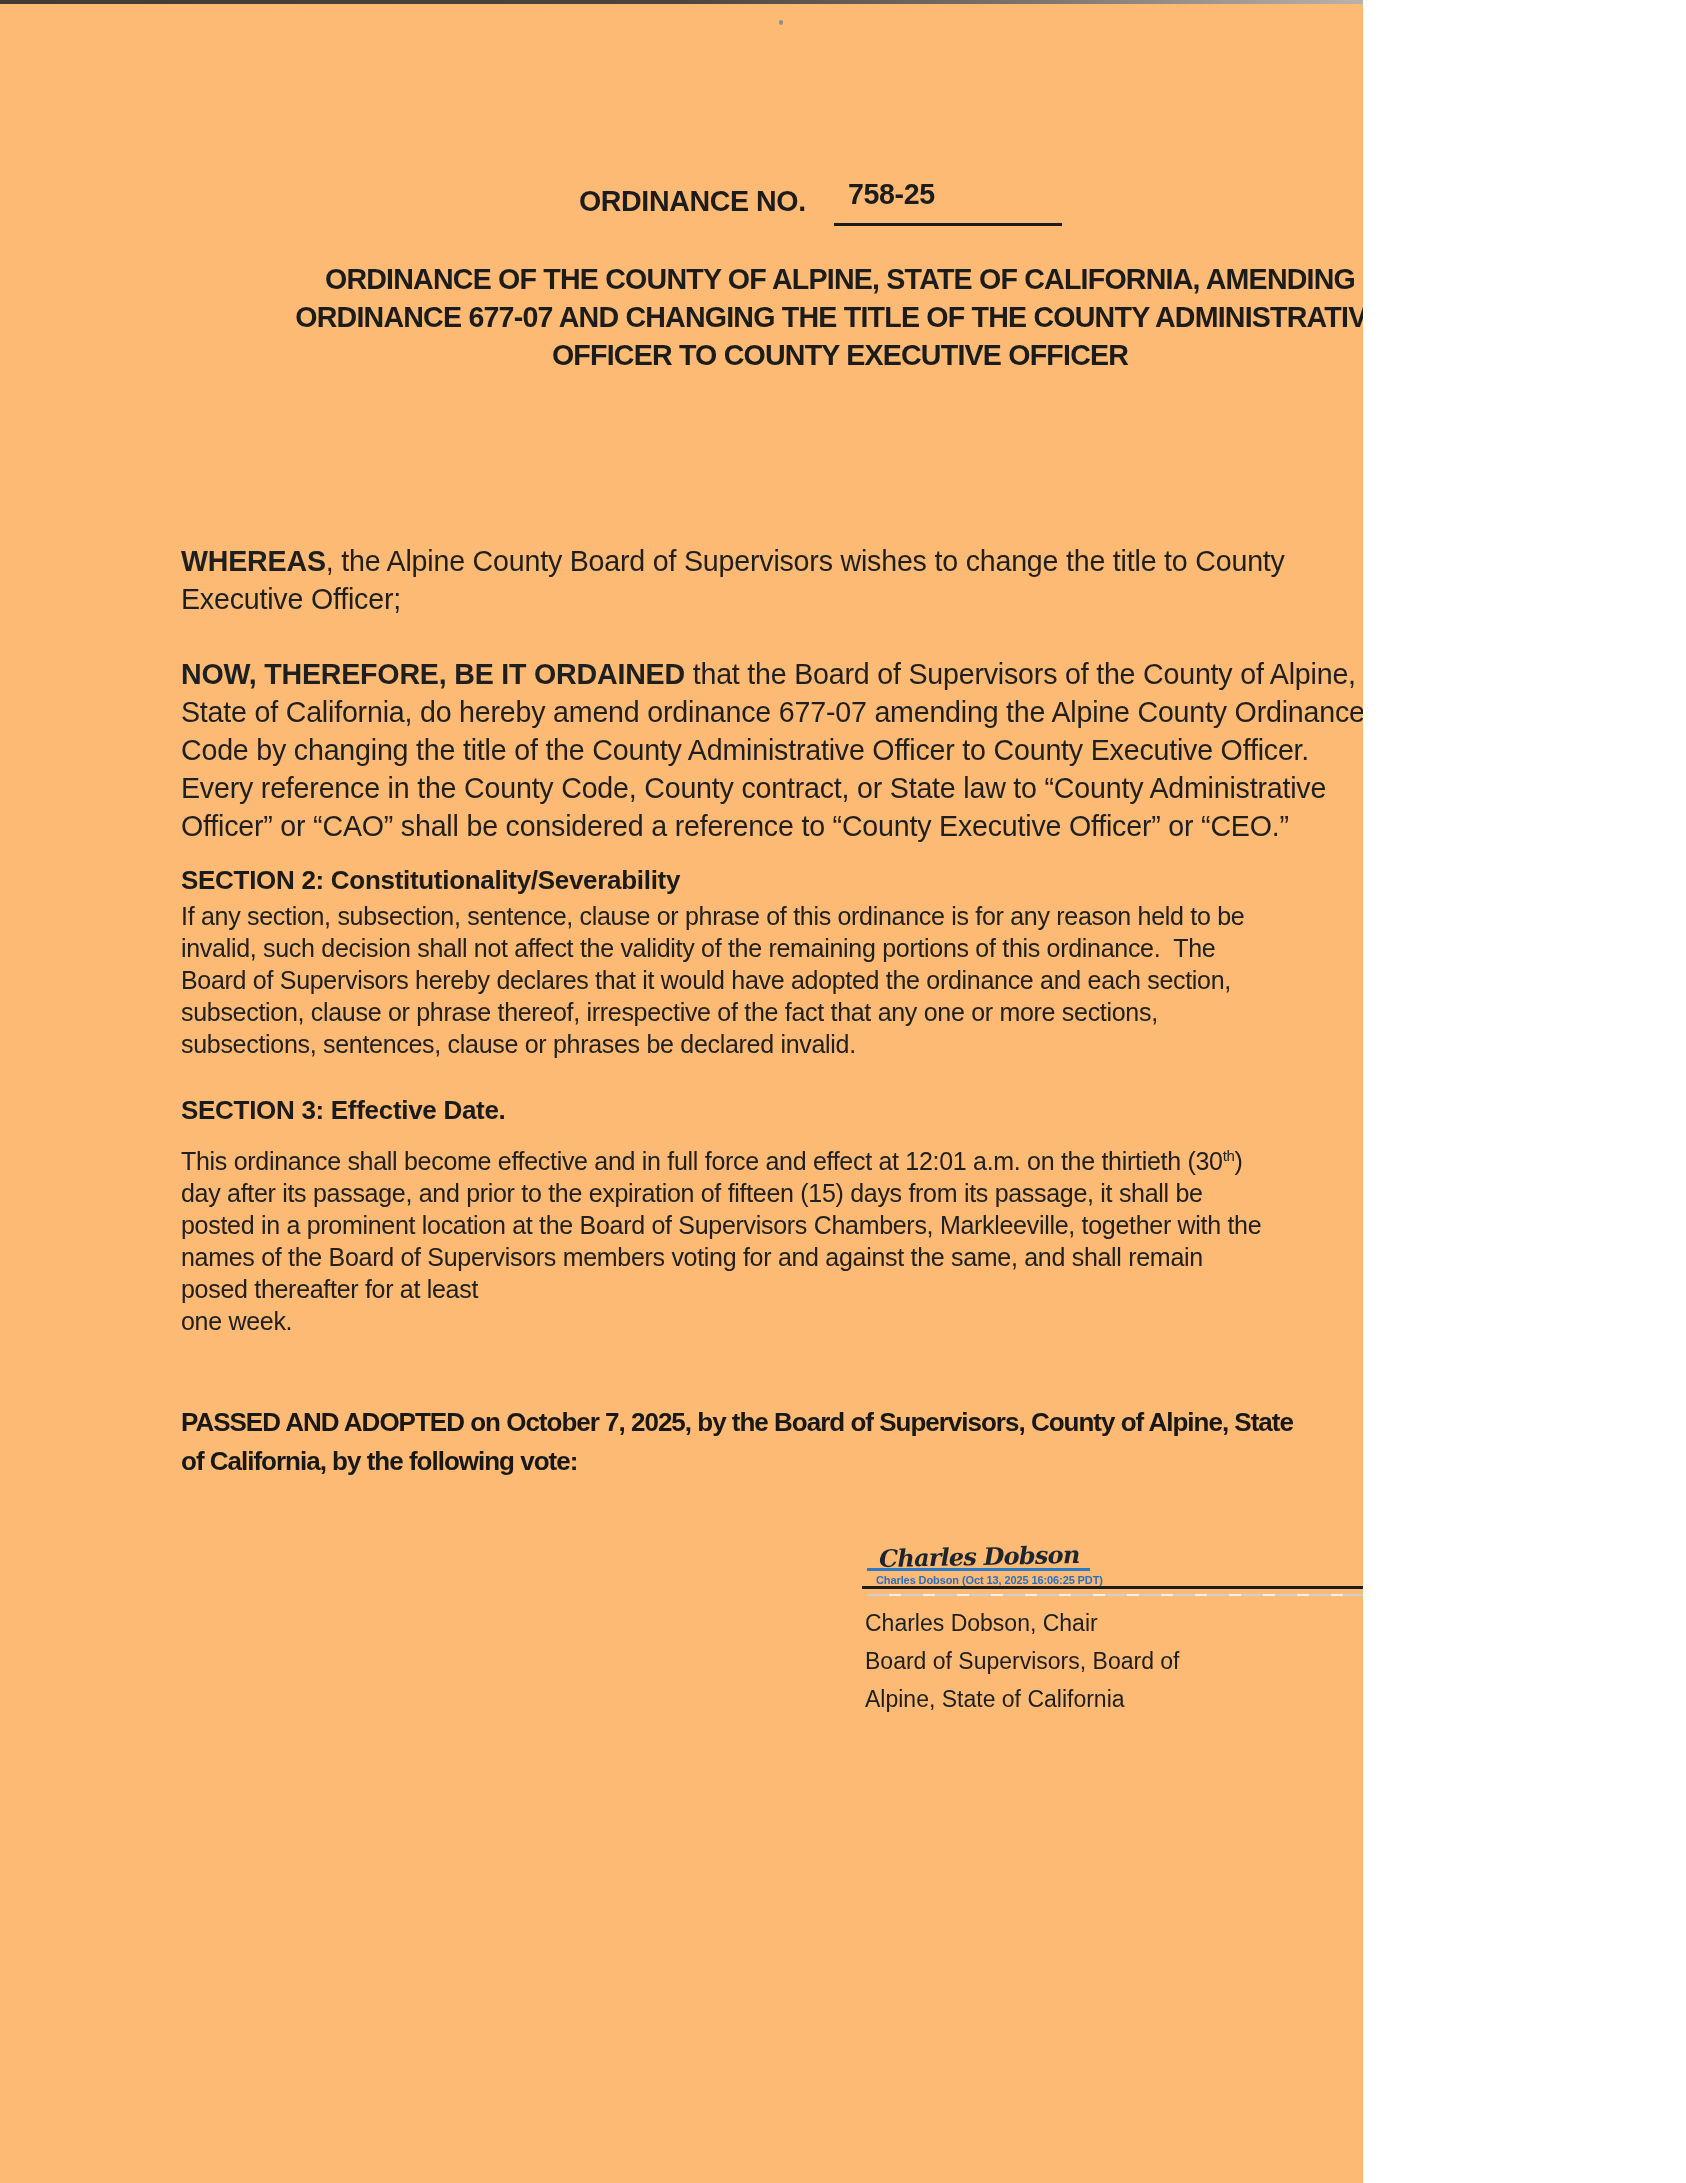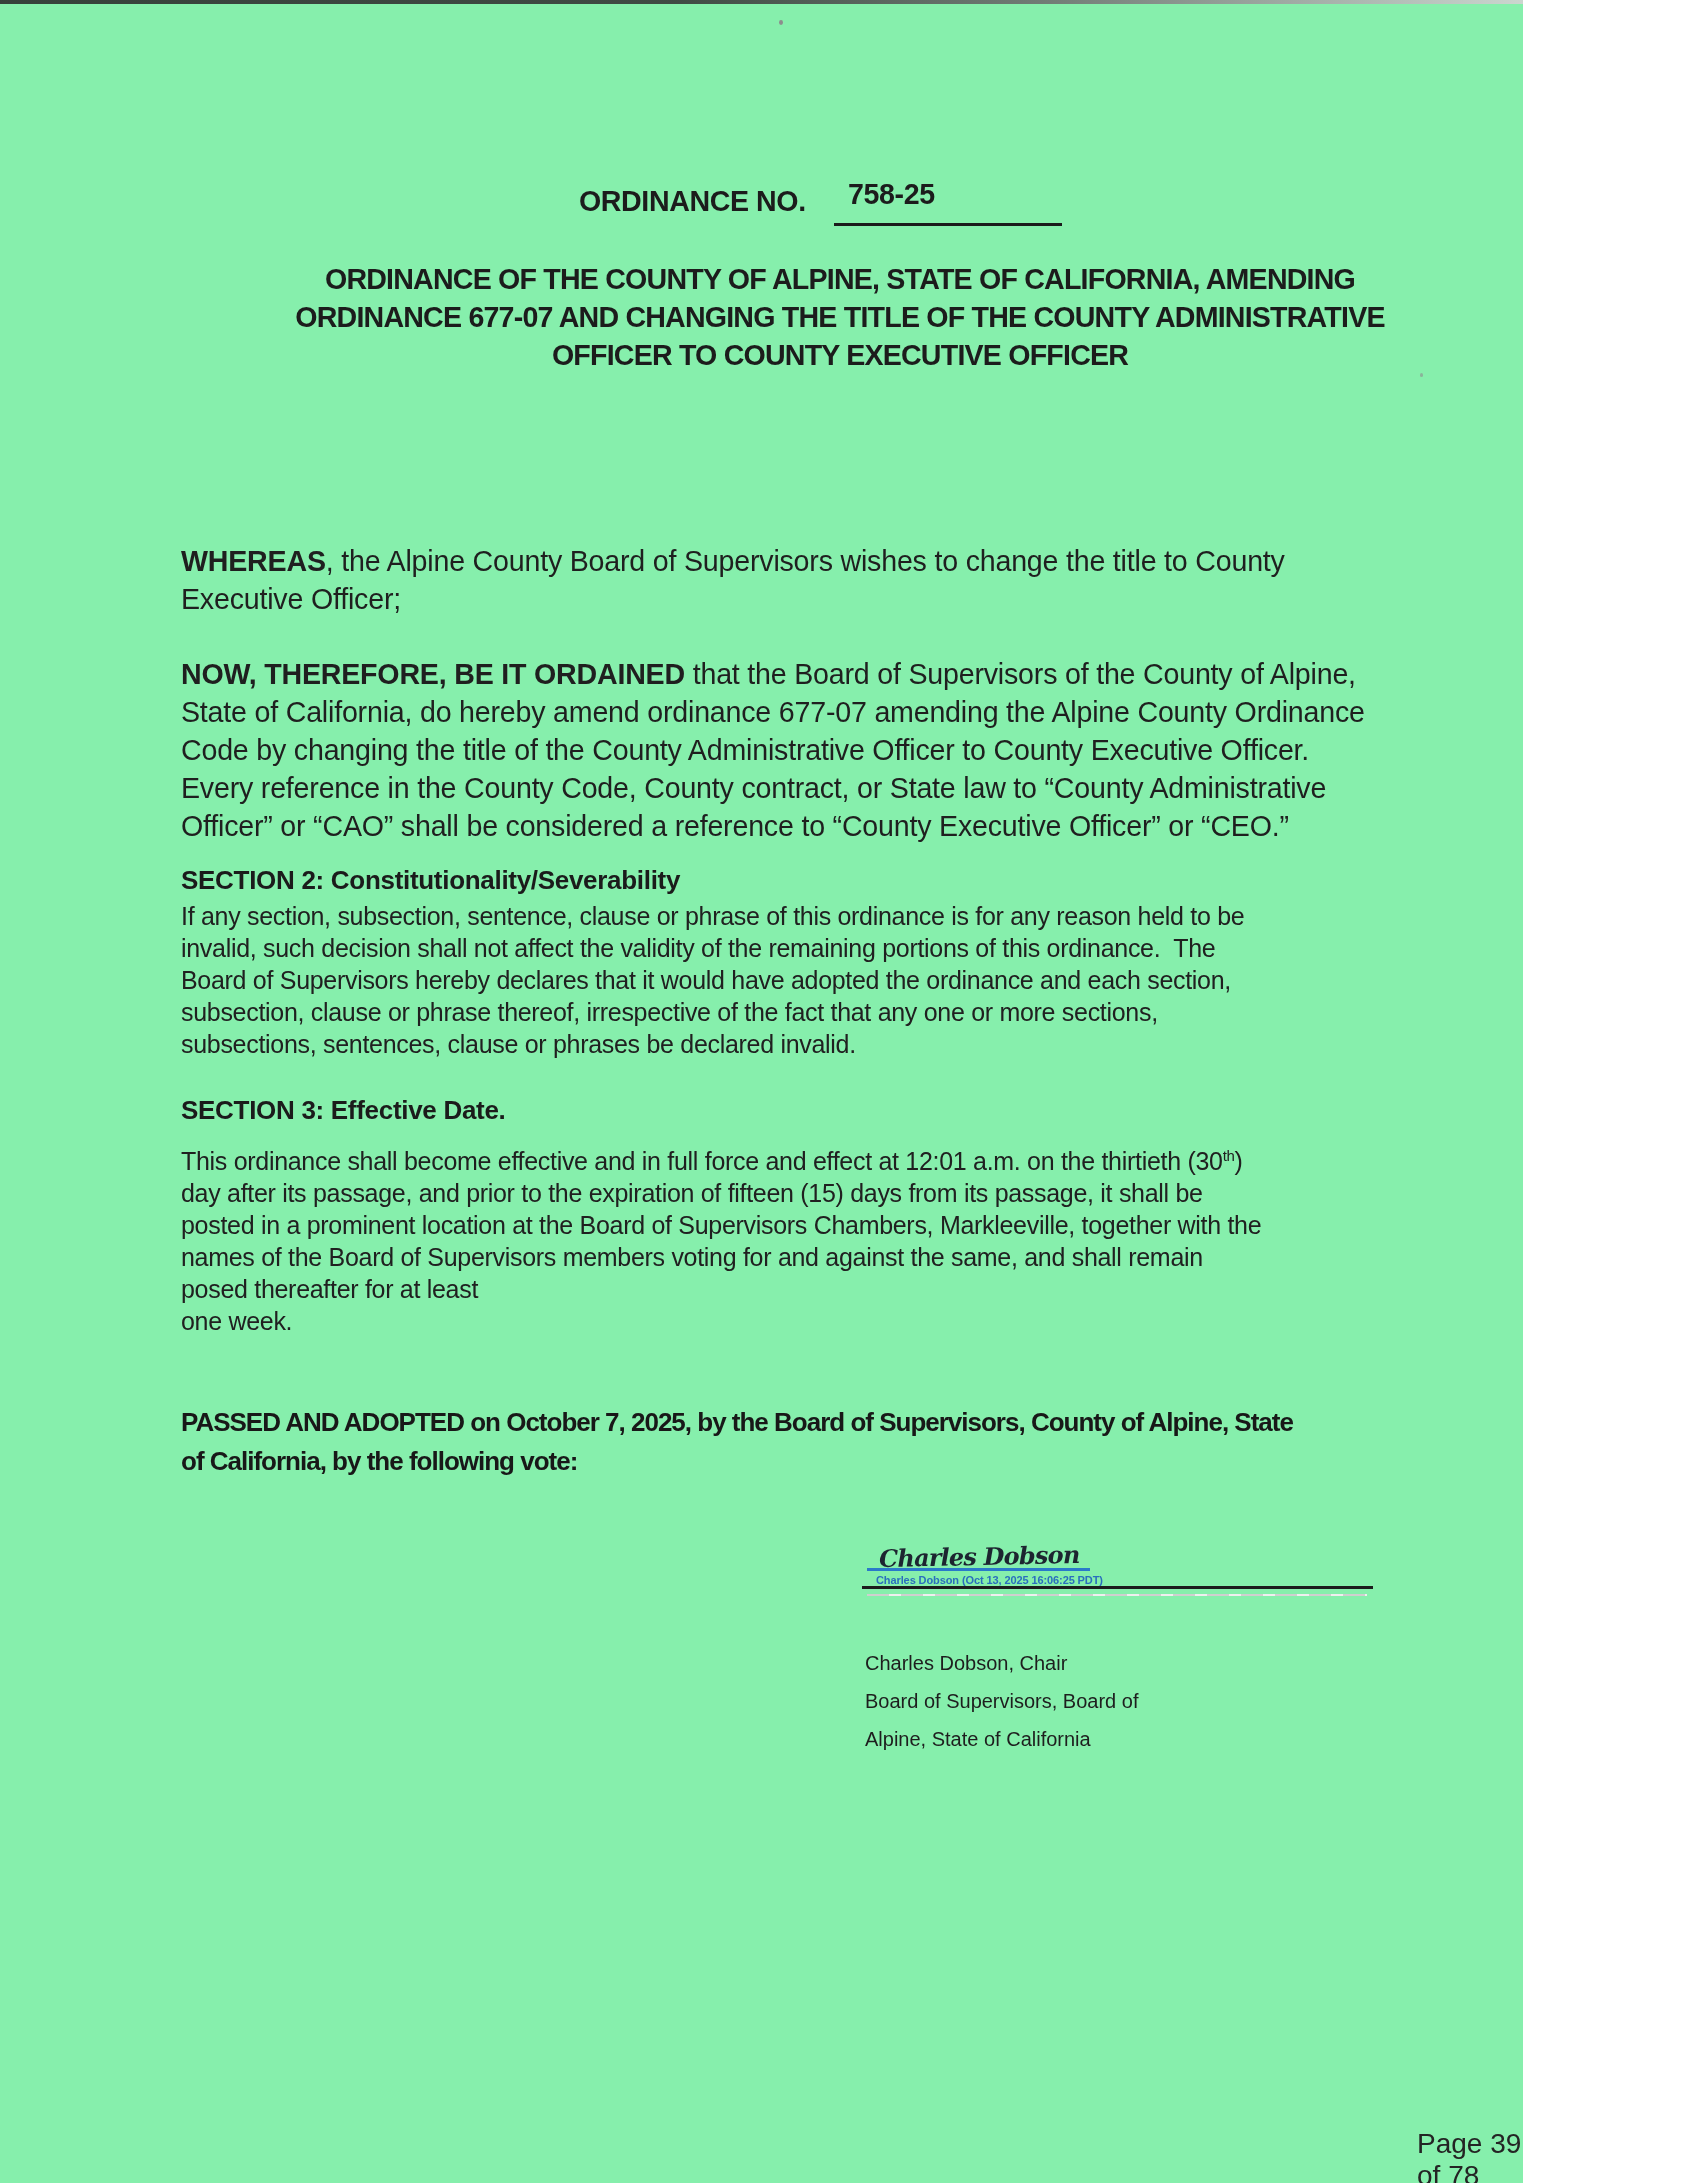--- a/index.html
+++ b/index.html
@@ -1,19 +1,19 @@
 <!DOCTYPE html>
 <html style="font-size:13.4px"><head>
 <meta charset="utf-8">
 <style>
   html,body{margin:0;padding:0;background:#ffffff;}
   .page{
     position:relative;
-    width:1523px;height:2183px;
-    background:#86efac;
+    width:1363px;height:2183px;
+    background:#fdba74;
     overflow:hidden;
     font-family:"Liberation Sans","DejaVu Sans",sans-serif;
     color:#222222;
   }
   .abs{position:absolute;}
   .line{white-space:nowrap;}
   .b{font-weight:bold;}
 
   
   .scan-top-line{
@@ -52,21 +52,21 @@
   .sig-script{
     font-family:"DejaVu Serif","Liberation Serif",serif;
     font-style:italic;font-weight:bold;
     font-size:24px;letter-spacing:-0.8px;color:#1d2530;
     transform:rotate(-1.2deg);
   }
   .sig-blue-line{background:#2a7ac9;}
   .sig-stamp{font-size:11px;font-weight:bold;color:#2a6fbe;letter-spacing:-0.1px;}
   .sig-black-line{background:#1c1c1c;}
   .sig-gray-line{background:repeating-linear-gradient(90deg,#cfcfcf 0 22px,#efefef 22px 34px);}
-  .typed-block{font-size:20px;line-height:38px;color:#1e1e1e;margin-top:40px;}
+  .typed-block{font-size:23px;line-height:38px;color:#1e1e1e;}
 
   .footer-text{font-size:28px;color:#242424;}
 </style>
 </head>
 <body>
 
 <div class="page">
 
   <div class="abs scan-top-line"></div>
   <div class="abs scan-right-line"></div>

